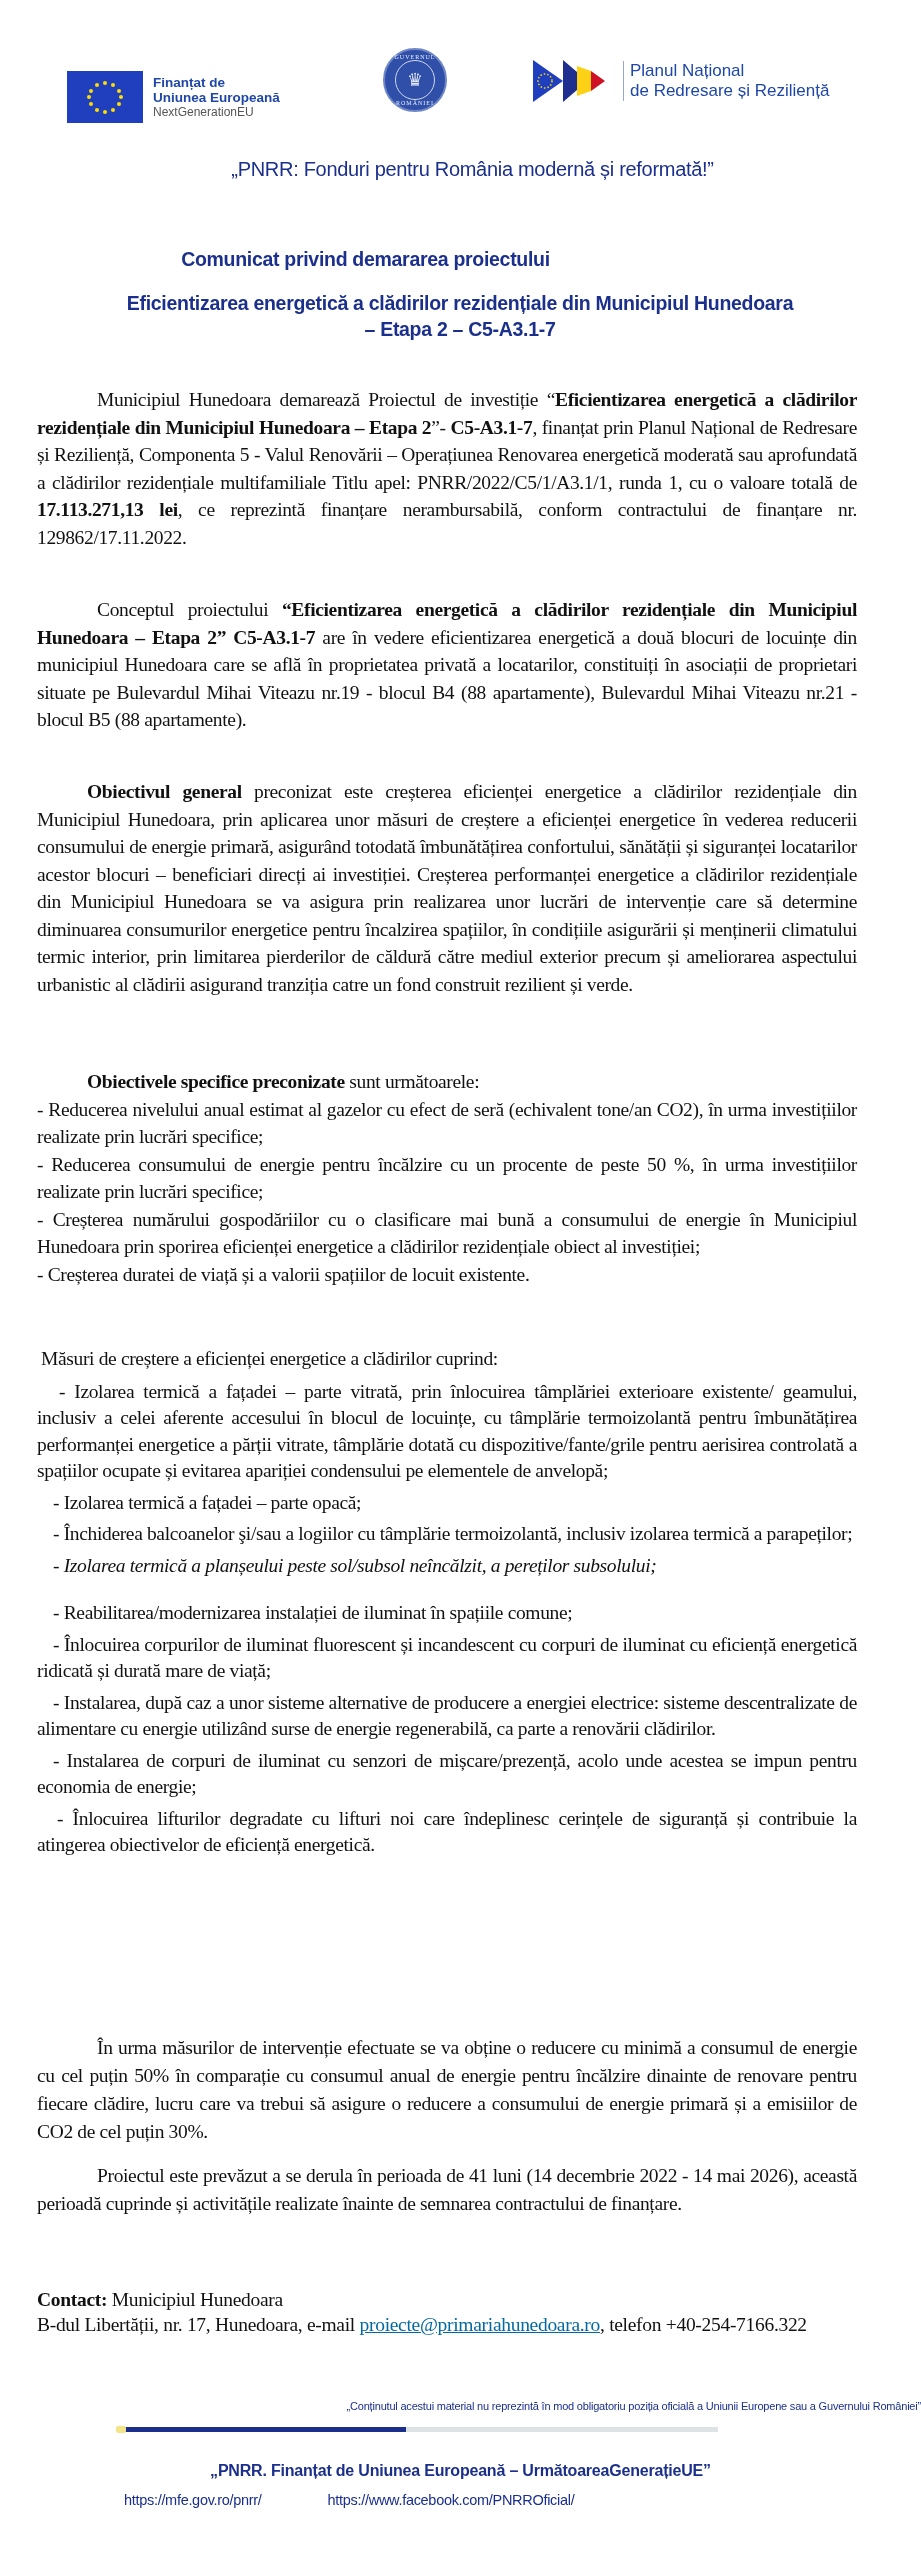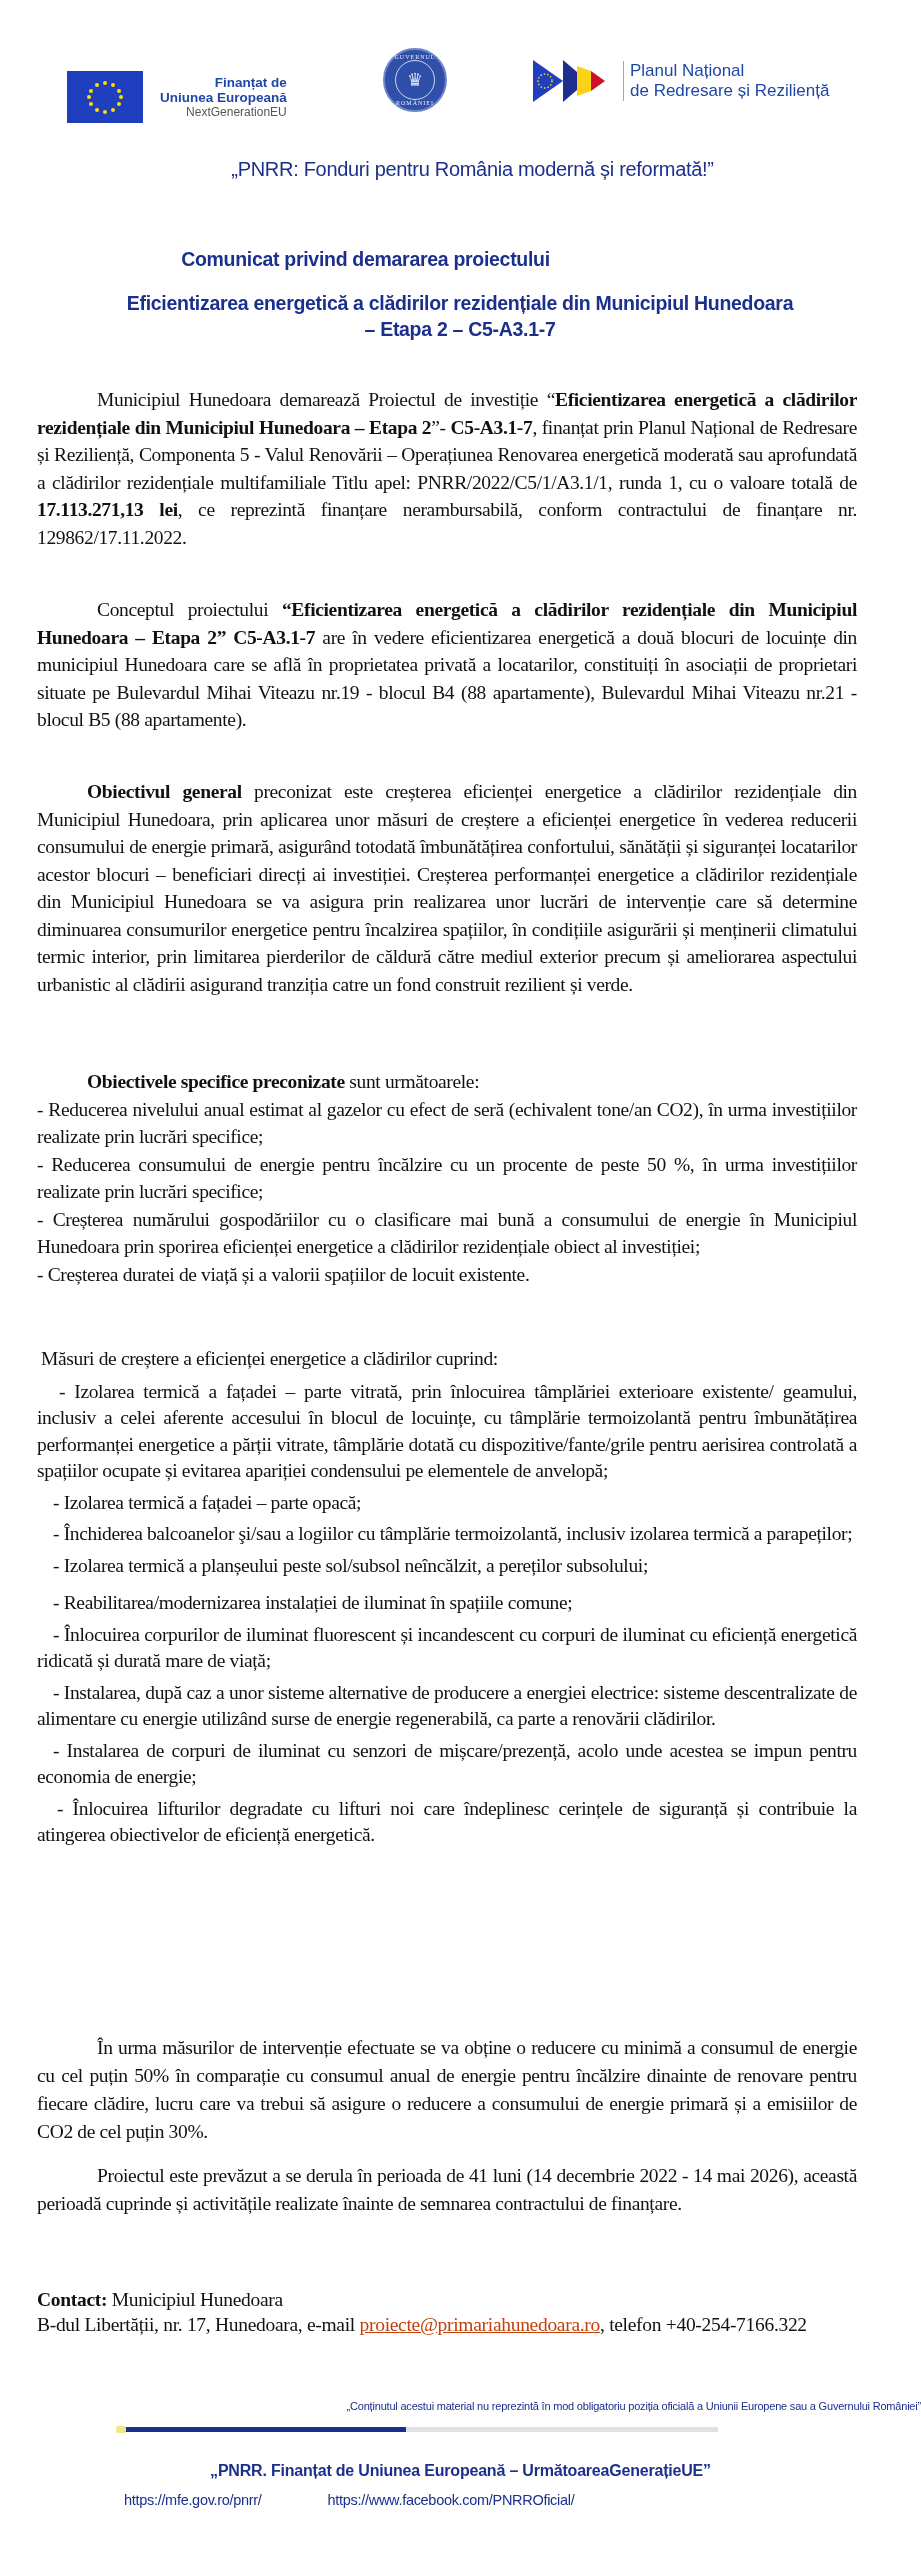--- a/index.html
+++ b/index.html
@@ -3,21 +3,21 @@
 <meta charset="utf-8">
 <style>
   html, body { margin:0; padding:0; background:#ffffff; }
   body { width:921px; height:2560px; position:relative; overflow:hidden; font-family:"Liberation Serif", serif; color:#111; }
   .abs { position:absolute; }
 
   
   .eu-logo { left:67px; top:71px; display:flex; align-items:center; }
   .eu-flag { width:76px; height:52px; background:#1f3fbf; position:relative; }
   .eu-flag .star { position:absolute; width:4px; height:4px; background:#ffdd00; border-radius:50%; }
-  .eu-text { margin-left:17px; font-family:"Liberation Sans", sans-serif; line-height:15px;text-align:right; }
+  .eu-text { margin-left:10px; font-family:"Liberation Sans", sans-serif; line-height:15px; }
   .eu-text .l1, .eu-text .l2 { color:#1f47a8; font-weight:bold; font-size:13.5px; }
   .eu-text .l3 { color:#555; font-size:12px; }
 
   .gov-logo { left:383px; top:48px; width:64px; height:64px; border-radius:50%; background:#2f4fa8; border:2px solid #6f86c7; box-sizing:border-box; display:flex; align-items:center; justify-content:center; }
   .gov-inner { width:38px; height:38px; border-radius:50%; border:1px solid #cfd8f0; display:flex; align-items:center; justify-content:center; color:#dfe6f7; font-size:18px; }
   .gov-ring-text { position:absolute; font-family:"Liberation Serif", serif; font-size:6px; color:#e8eefc; letter-spacing:1px; }
 
   .pnrr-logo { left:533px; top:58px; display:flex; align-items:center; }
   .pnrr-arrows { position:relative; width:82px; height:46px; }
   .pnrr-text { margin-left:8px; padding-left:6px; border-left:1px solid #9aa8c9; font-family:"Liberation Sans", sans-serif; color:#1f47a8; font-size:17px; line-height:20px; }
@@ -26,21 +26,21 @@
 
   .title { left:0; width:731px; top:248px; text-align:center; font-family:"Liberation Sans", sans-serif; font-weight:bold; color:#1b2f8c; font-size:19.5px; letter-spacing:-0.3px; }
   .subtitle { left:30px; width:860px; top:290px; text-align:center; font-family:"Liberation Sans", sans-serif; font-weight:bold; color:#1b2f8c; font-size:19.5px; line-height:26px; letter-spacing:-0.3px; }
 
   .body-text { left:37px; width:820px; font-size:19.5px; line-height:27.5px; text-align:justify; letter-spacing:-0.35px; }
   .indent { text-indent:60px; }
   .p { margin:0; }
   .list-item { margin:0; }
 
   .contact { left:37px; width:820px; top:2287px; font-size:19.5px; line-height:25px; letter-spacing:-0.3px; }
-  .email-link { color:#c2410c; text-decoration:underline; }
+  .email-link { color:#0369a1; text-decoration:underline; }
 
   .disclaimer { left:0; width:921px; top:2400px; text-align:right; font-family:"Liberation Sans", sans-serif; color:#1b2f8c; font-size:11px; letter-spacing:-0.2px; }
 
   .bar { left:118px; top:2427px; width:600px; height:5px; background:#dde2e4; }
   .bar-fill { position:absolute; left:0; top:0; width:288px; height:5px; background:#1b2f8c; }
   .bar-tip { position:absolute; left:-2px; top:-1px; width:10px; height:7px; background:#f3e68a; border-radius:2px; }
 
   .footer-title { left:0; width:921px; top:2462px; text-align:center; font-family:"Liberation Sans", sans-serif; font-weight:bold; color:#1b2f8c; font-size:16px; letter-spacing:-0.2px; }
   .footer-links { left:124px; top:2492px; font-family:"Liberation Sans", sans-serif; color:#1b2f8c; font-size:14.5px; letter-spacing:-0.3px; display:flex; gap:66px; }
 </style>
@@ -119,21 +119,21 @@
   <p class="list-item" style="text-align:justify;">-  Reducerea consumului de energie pentru încălzire cu un procente de peste 50 %, în urma investițiilor realizate prin lucrări specifice;</p>
   <p class="list-item" style="text-align:justify;">-  Creșterea numărului gospodăriilor cu o clasificare mai bună a consumului de energie în Municipiul Hunedoara prin sporirea eficienței energetice a clădirilor rezidențiale obiect al investiției;</p>
   <p class="list-item">-  Creșterea duratei de viață și a valorii spațiilor de locuit existente.</p>
 </div>
 
 <div class="abs body-text" style="top:1346px; line-height:26.5px;">
   <p class="p" style="text-indent:4px; margin-bottom:6px;">Măsuri de creștere a eficienței energetice a clădirilor cuprind:</p>
   <p class="list-item" style="text-indent:22px; margin-bottom:5px;">- Izolarea termică a fațadei – parte vitrată, prin înlocuirea tâmplăriei exterioare existente/ geamului, inclusiv a celei aferente accesului în blocul de locuințe, cu tâmplărie termoizolantă pentru îmbunătățirea performanței energetice a părții vitrate, tâmplărie dotată cu dispozitive/fante/grile pentru aerisirea controlată a spațiilor ocupate și evitarea apariției condensului pe elementele de anvelopă;</p>
   <p class="list-item" style="text-indent:16px; margin-bottom:5px;">-  Izolarea termică a fațadei – parte opacă;</p>
   <p class="list-item" style="text-indent:16px; margin-bottom:5px;">-  Închiderea balcoanelor şi/sau a logiilor cu tâmplărie termoizolantă, inclusiv izolarea termică a parapeților;</p>
-  <p class="list-item" style="text-indent:16px; margin-bottom:11px;">- Izolarea termică a planșeului peste sol/subsol neîncălzit, a pereților subsolului;</p>
+  <p class="list-item" style="text-indent:16px; margin-bottom:21px;font-style:italic;">- Izolarea termică a planșeului peste sol/subsol neîncălzit, a pereților subsolului;</p>
   <p class="list-item" style="text-indent:16px; margin-bottom:5px;">- Reabilitarea/modernizarea instalației de iluminat în spațiile comune;</p>
   <p class="list-item" style="text-indent:16px; margin-bottom:5px;">- Înlocuirea corpurilor de iluminat fluorescent și incandescent cu corpuri de iluminat cu eficiență energetică ridicată și durată mare de viață;</p>
   <p class="list-item" style="text-indent:16px; margin-bottom:5px;">- Instalarea, după caz  a unor sisteme alternative de producere a energiei electrice: sisteme descentralizate de alimentare cu energie utilizând surse de energie regenerabilă, ca parte a renovării clădirilor.</p>
   <p class="list-item" style="text-indent:16px; margin-bottom:5px;">- Instalarea de corpuri de iluminat cu senzori de mișcare/prezență, acolo unde acestea se impun pentru economia de energie;</p>
   <p class="list-item" style="text-indent:20px;">- Înlocuirea lifturilor degradate cu lifturi noi care îndeplinesc cerințele de siguranță și contribuie la atingerea obiectivelor de eficiență energetică.</p>
 </div>
 
 <div class="abs body-text" style="top:2034px; line-height:28px;">
   <p class="p indent">În urma măsurilor de intervenție efectuate se va obține o reducere cu minimă a consumul de energie cu cel puțin 50% în comparație cu consumul anual de energie pentru încălzire dinainte de renovare pentru fiecare clădire, lucru care va trebui să asigure o reducere a consumului de energie primară și a emisiilor de CO2 de cel puțin 30%.</p>
 </div>

